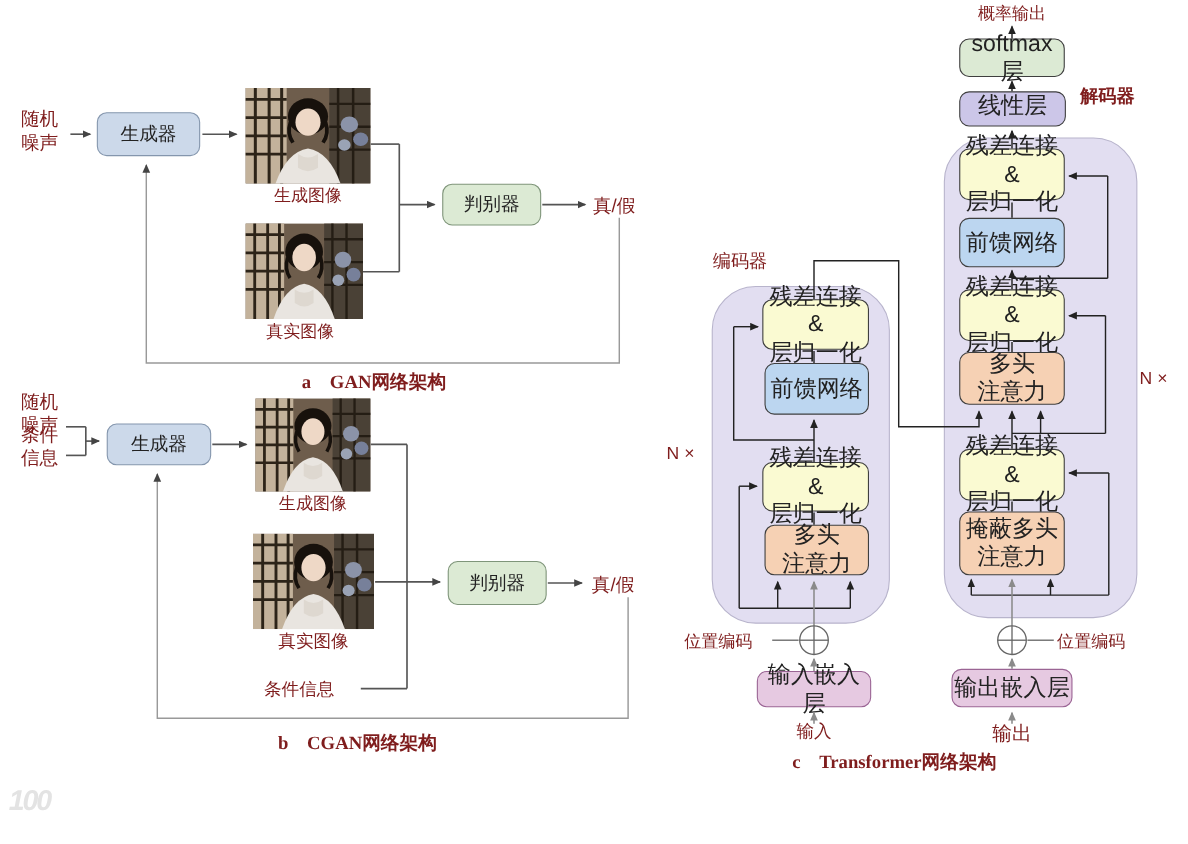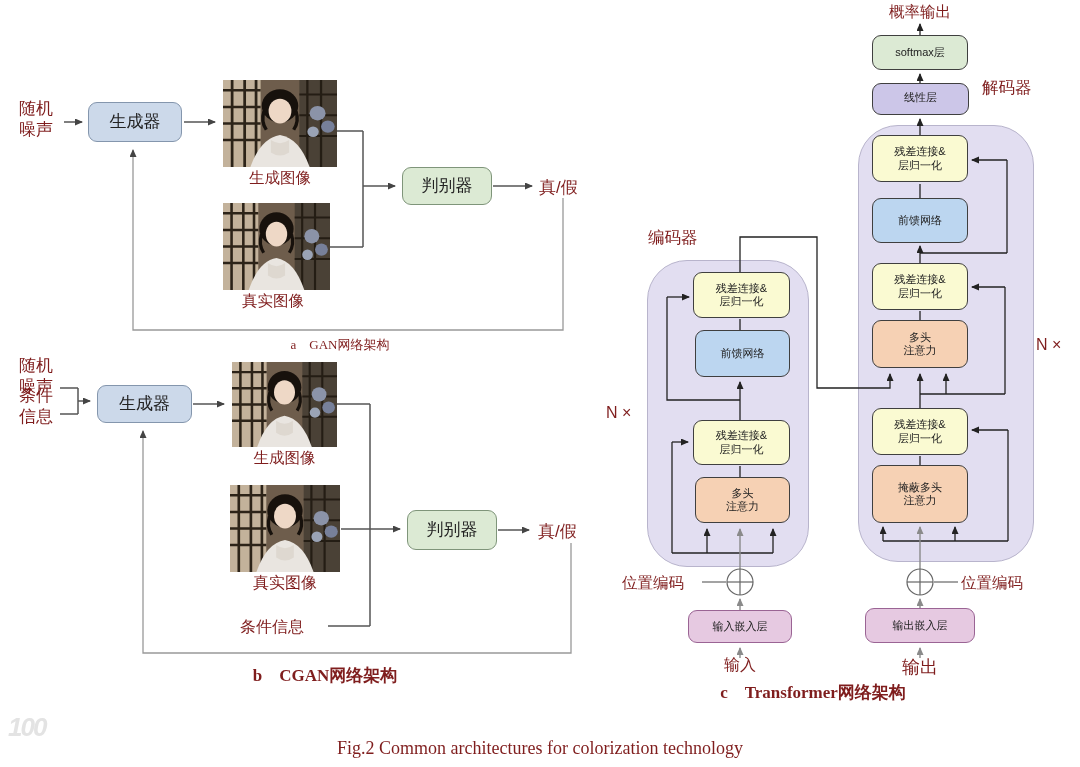--- a/index.html
+++ b/index.html
@@ -1,19 +1,19 @@
 <!DOCTYPE html>
 <html style="--blue-fill: #ccd9ea; --blue-border: #8496ad; --sky-fill: #bcd6f0; --green-fill: #dcead4; --green-gan-border: #7f957a; --yellow-fill: #fafad2; --orange-fill: #f6d1b4; --purple-fill: #ccc6e8; --pink-fill: #e6c9e1; --pink-border: #9a6494; --tf-border: #3f3f3f; --container-fill: #e2def1; --container-border: #b8b4cc;"><head>
 <meta charset="utf-8">
 <style>
   html,body{margin:0;padding:0;background:#fff;}
   #canvas{position:relative;width:1080px;height:767px;background:#fff;overflow:hidden;
           font-family:"Liberation Sans","DejaVu Sans",sans-serif;color:#2b2b2b;}
   .box{position:absolute;display:flex;align-items:center;justify-content:center;
-       text-align:center;white-space:pre-line;border-radius:9px;font-size:11px;
+       text-align:center;white-space:pre-line;border-radius:9px;font-size:21px;
        line-height:1.22;color:#222;box-sizing:border-box;}
   .b-blue{background:var(--blue-fill);border:1.4px solid var(--blue-border);}
   .b-sky{background:var(--sky-fill);border:1.4px solid var(--tf-border);}
   .b-green-gan{background:var(--green-fill);border:1.4px solid var(--green-gan-border);}
   .b-green{background:var(--green-fill);border:1.4px solid var(--tf-border);}
   .b-yellow{background:var(--yellow-fill);border:1.4px solid var(--tf-border);}
   .b-orange{background:var(--orange-fill);border:1.4px solid var(--tf-border);}
   .b-purple{background:var(--purple-fill);border:1.4px solid var(--tf-border);}
   .b-pink{background:var(--pink-fill);border:1.4px solid var(--pink-border);}
   .container-box{position:absolute;background:var(--container-fill);
@@ -84,21 +84,21 @@
         <ellipse cx="50" cy="30" rx="10" ry="12" fill="#eed8c6"></ellipse>
         <path d="M40,22 Q50,12 60,22 Q55,17 50,17 Q45,17 40,22 Z" fill="#17110c"></path>
         <path d="M36,30 q-3,10 2,18" stroke="#17110c" stroke-width="3" fill="none"></path>
         <path d="M64,30 q3,10 -2,18" stroke="#17110c" stroke-width="3" fill="none"></path>
       </svg>
     </div>
   <div class="lbl lbl-c" style="left:216px;top:291px;width:114px;font-size:15.5px;">真实图像</div>
 
   <div class="box b-green-gan" style="left:402px;top:167px;width:90px;height:38px;font-size:17px;">判别器</div>
   <div class="lbl" style="left:539px;top:176px;font-size:17px;">真/假</div>
-  <div class="lbl lbl-c serif" style="left:240px;top:336px;width:200px;font-size:13px;font-weight:normal;">a　GAN网络架构</div>
+  <div class="lbl lbl-c serif" style="left:240px;top:336px;width:200px;font-size:17px;font-weight:bold;">a　GAN网络架构</div>
 
   <div class="lbl two-line" style="left:10px;top:356px;width:52px;font-size:17px;">随机
 噪声</div>
   <div class="lbl two-line" style="left:10px;top:386px;width:52px;font-size:17px;">条件
 信息</div>
   <div class="box b-blue" style="left:97px;top:385px;width:95px;height:38px;font-size:17px;">生成器</div>
 
   <div class="photo" style="left:232px;top:362px;width:105px;height:85px;">
       <svg viewBox="0 0 100 84" preserveAspectRatio="none">
         <rect width="100" height="84" fill="#6e5d4c"></rect>
@@ -164,21 +164,21 @@
   <div class="box b-orange" style="left:695px;top:477px;width:95px;height:46px;">多头
 注意力</div>
   <div class="lbl" style="left:606px;top:404px;font-size:16px;">N ×</div>
   <div class="lbl" style="left:622px;top:573px;font-size:15.5px;">位置编码</div>
   <div class="box b-pink" style="left:688px;top:610px;width:104px;height:33px;">输入嵌入层</div>
   <div class="lbl lbl-c" style="left:714px;top:655px;width:52px;font-size:16px;">输入</div>
 
   <div class="lbl lbl-c" style="left:878px;top:2px;width:84px;font-size:15.5px;">概率输出</div>
   <div class="box b-green" style="left:872px;top:35px;width:96px;height:35px;">softmax层</div>
   <div class="box b-purple" style="left:872px;top:83px;width:97px;height:32px;font-family:Liberation Mono, monospace;">线性层</div>
-  <div class="lbl" style="left:982px;top:77px;font-size:16.5px;">解码器</div>
+  <div class="lbl" style="left:982px;top:77px;font-size:16.5px;font-weight:bold;">解码器</div>
   <div class="container-box" style="left:858px;top:125px;width:174px;height:435px;"></div>
   <div class="box b-yellow" style="left:872px;top:135px;width:96px;height:47px;">残差连接&amp;
 层归一化</div>
   <div class="box b-sky" style="left:872px;top:198px;width:96px;height:45px;">前馈网络</div>
   <div class="box b-yellow" style="left:872px;top:263px;width:96px;height:47px;">残差连接&amp;
 层归一化</div>
   <div class="box b-orange" style="left:872px;top:320px;width:96px;height:48px;">多头
 注意力</div>
   <div class="box b-yellow" style="left:872px;top:408px;width:96px;height:47px;">残差连接&amp;
 层归一化</div>
@@ -281,18 +281,17 @@
       <path d="M920,569 V527" marker-end="url(#ag)"></path>
     </g>
     <g stroke="#666" stroke-width="1.2" fill="none">
       <circle cx="920" cy="582" r="13" fill="#fff"></circle>
       <path d="M907,582 H933"></path>
         <path d="M920,569 V595"></path>
       <path d="M934,582 H958"></path>
     </g>
   </svg>
 
-  <div class="lbl lbl-c serif" style="left:0;top:738px;width:1080px;font-size:18px;">Fig.2 Common architectures for colorization technology</div>
 
   <div id="wm">
     <span class="wm-logo">100</span>
   </div>
 </div>
 
 </body></html>

